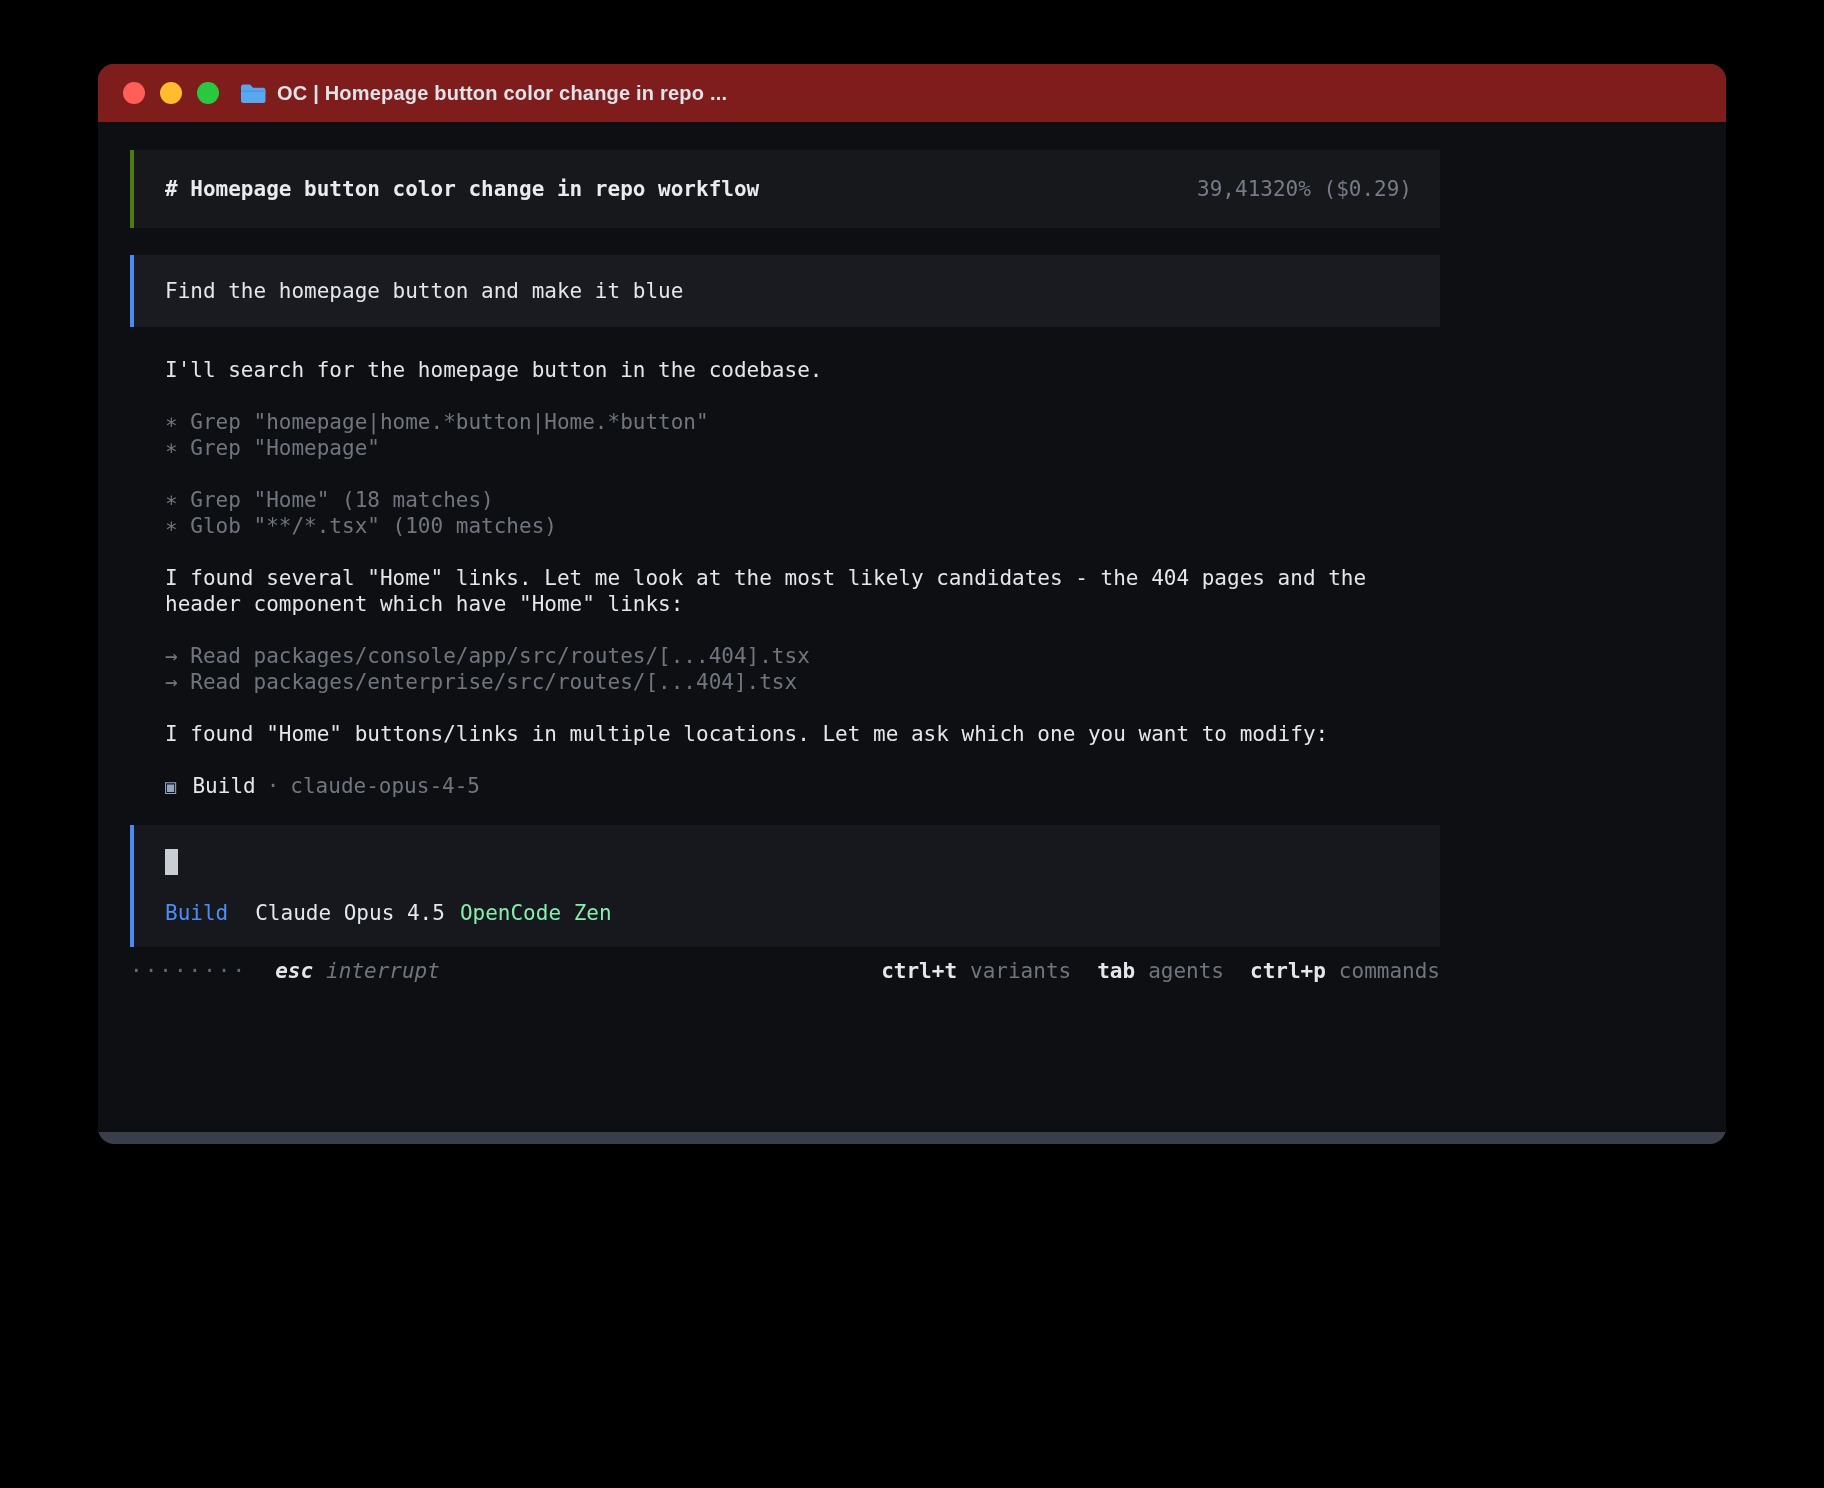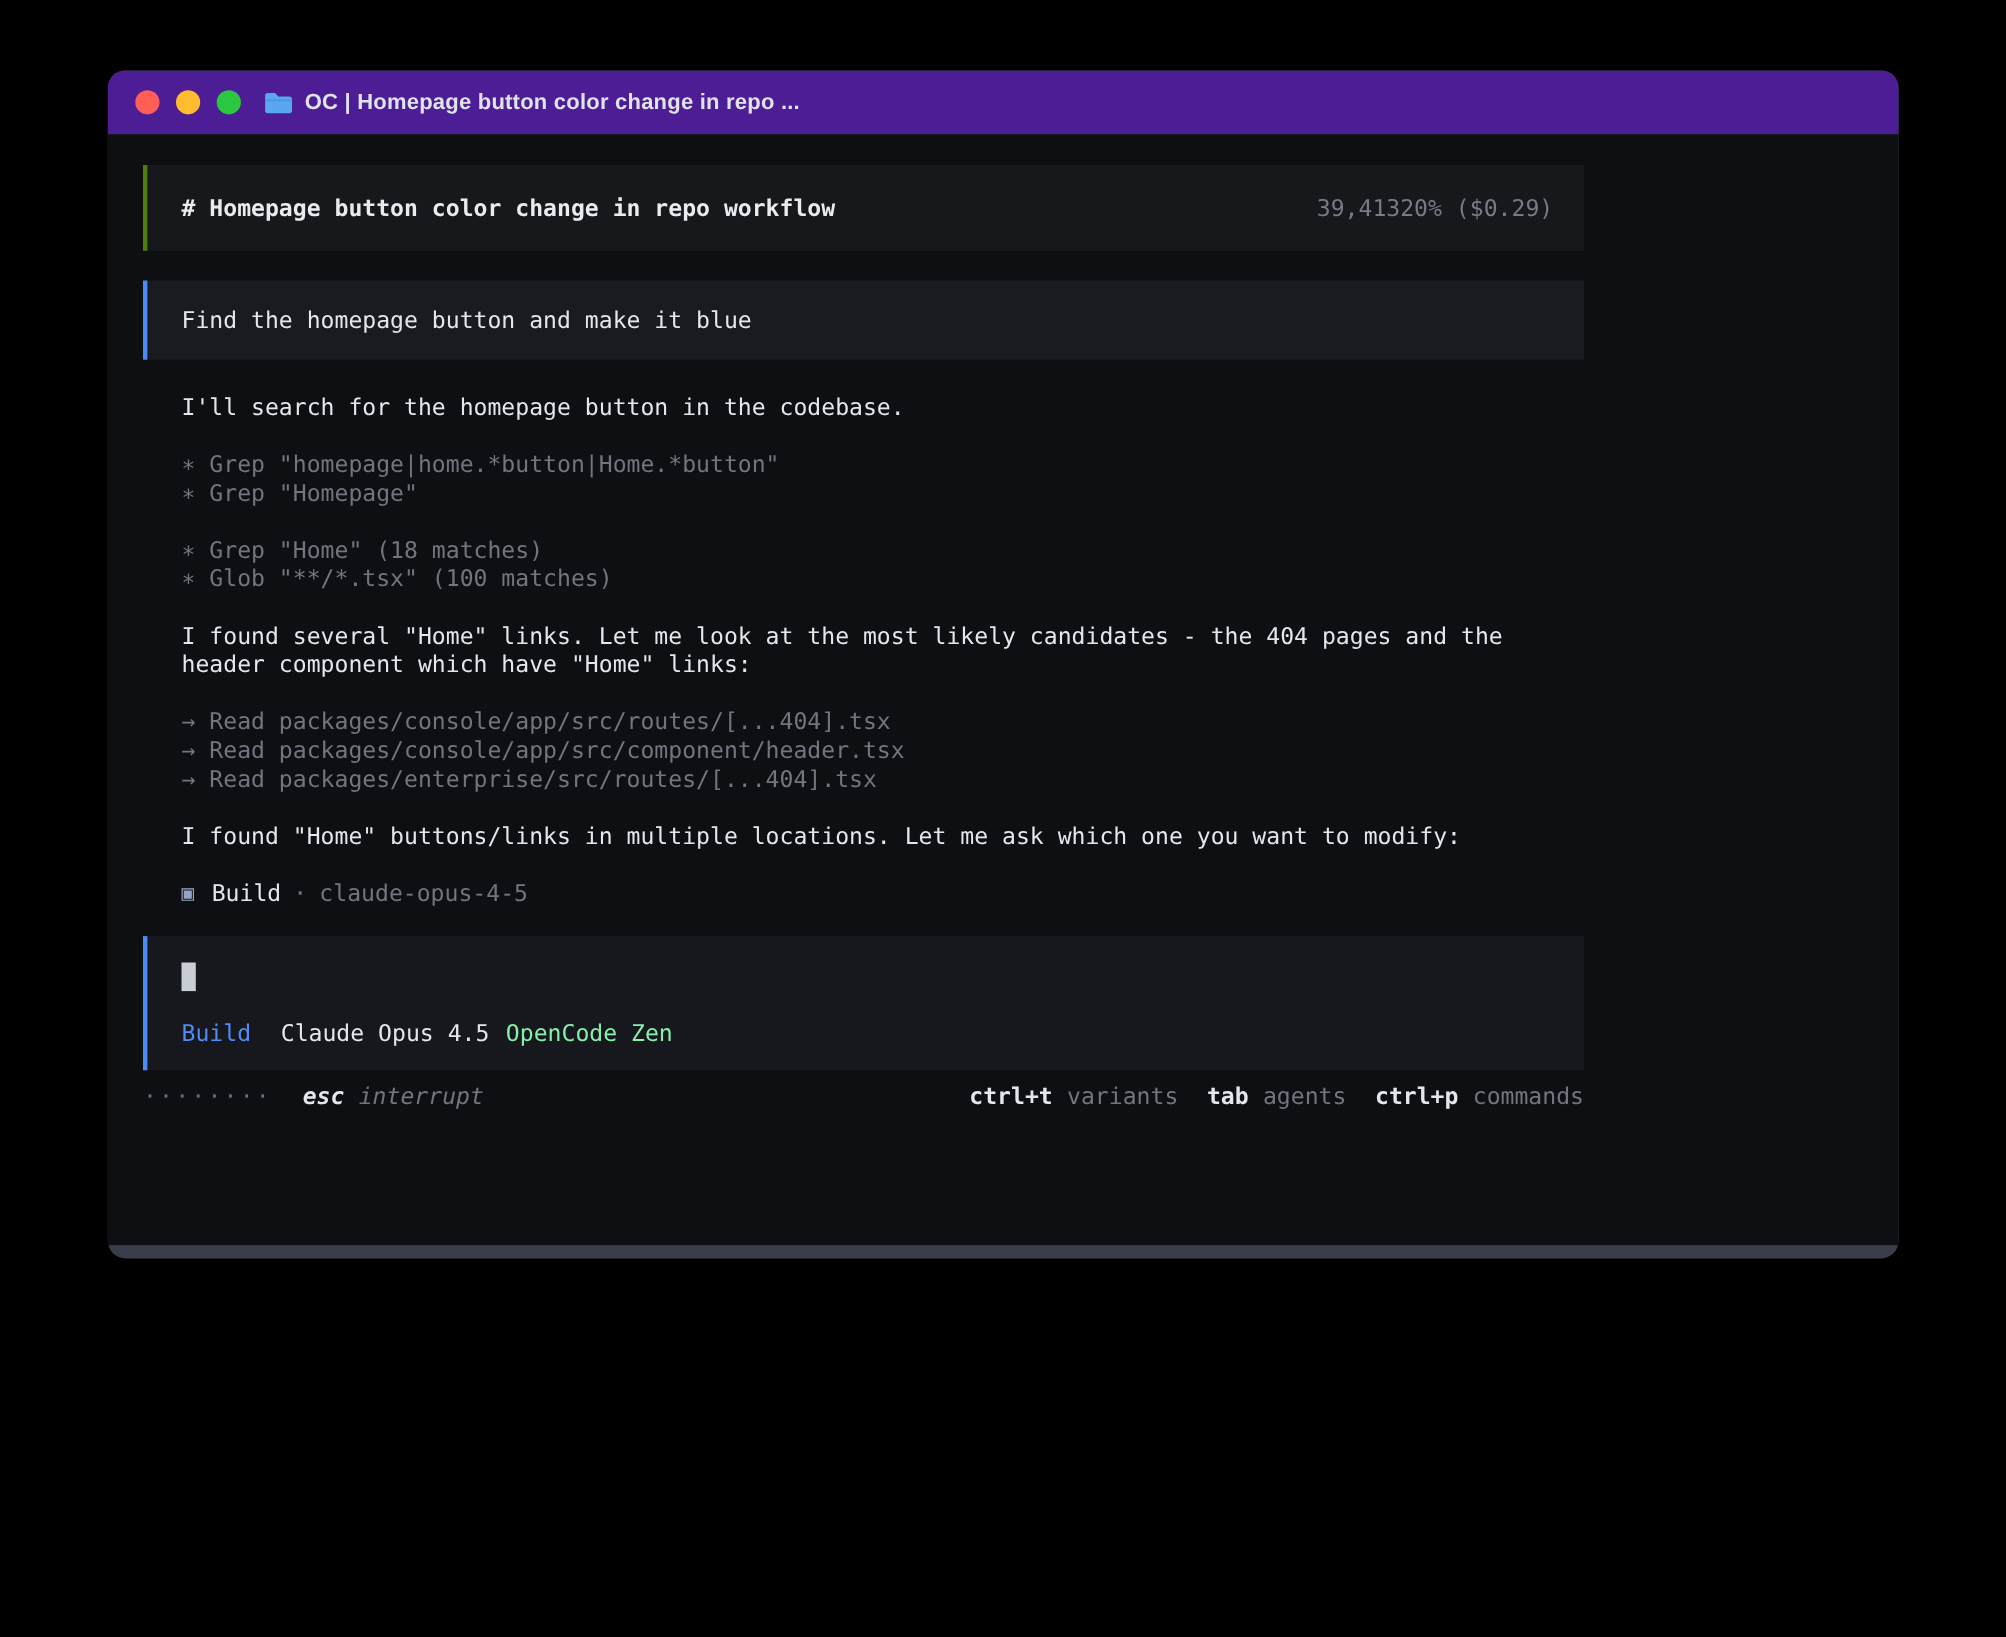--- a/index.html
+++ b/index.html
@@ -20,21 +20,21 @@
     background: #3a3e4a;
     border-radius: 16px;
     overflow: hidden;
     box-shadow: 0 24px 70px rgba(0,0,0,0.7);
   }
   .titlebar {
     height: 58px;
     display: flex;
     align-items: center;
     padding-left: 25px;
-    background: #4c1d95;
+    background: #7f1d1d;
     box-sizing: border-box;
   }
   .lights { display: flex; gap: 15px; }
   .light { width: 22px; height: 22px; border-radius: 50%; padding: 0; border: none; }
   .light.red    { background: #ff5f57; }
   .light.yellow { background: #febc2e; }
   .light.green  { background: #2ac840; }
   .title-wrap { display: flex; align-items: center; gap: 11px; margin-left: 21px; }
   .window-title {
     font-family: "Liberation Sans", sans-serif;
@@ -172,21 +172,20 @@
 
         <div class="group gray">
           <div>∗ Grep "Home" (18 matches)</div>
           <div>∗ Glob "**/*.tsx" (100 matches)</div>
         </div>
 
         <p class="group white">I found several "Home" links. Let me look at the most likely candidates - the 404 pages and the header component which have "Home" links:</p>
 
         <div class="group gray">
           <div>→ Read packages/console/app/src/routes/[...404].tsx</div>
-          <div>→ Read packages/console/app/src/component/header.tsx</div>
           <div>→ Read packages/enterprise/src/routes/[...404].tsx</div>
         </div>
 
         <p class="group white">I found "Home" buttons/links in multiple locations. Let me ask which one you want to modify:</p>
 
 
         <div class="group agent-line">
           <span class="agent-icon">▣</span>
           <span class="agent-name">Build</span>
           <span class="agent-sep">·</span>

